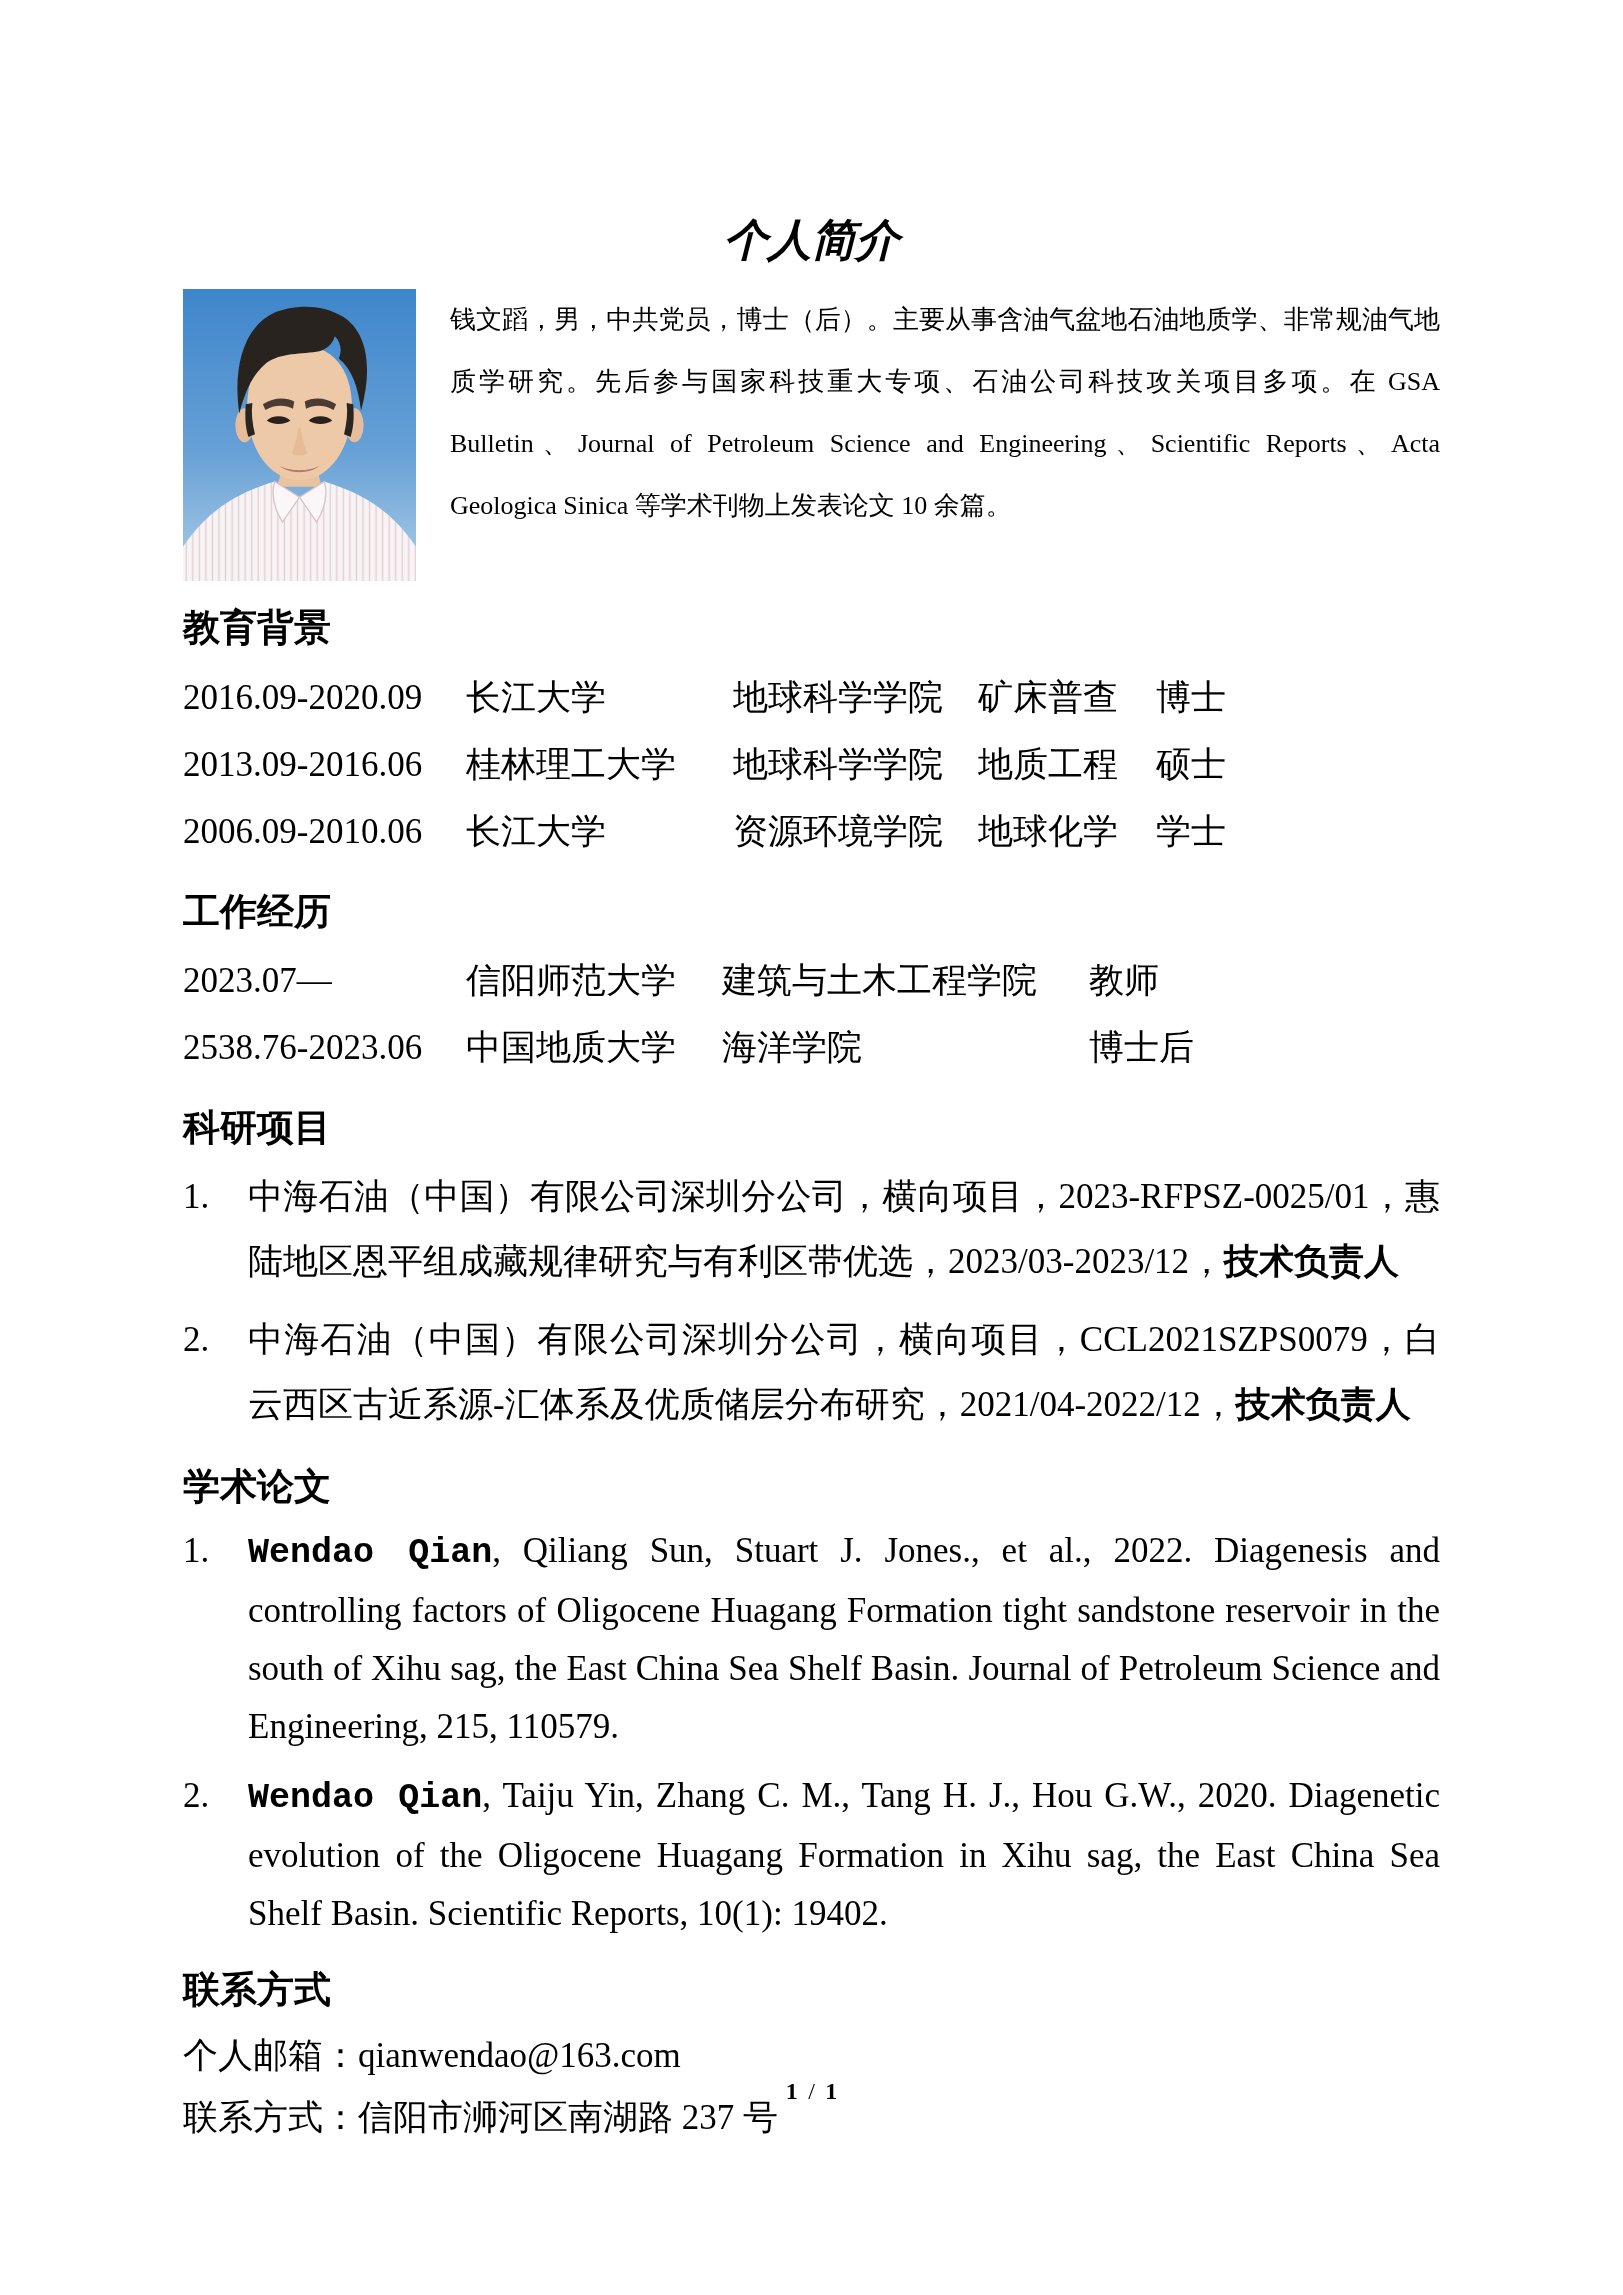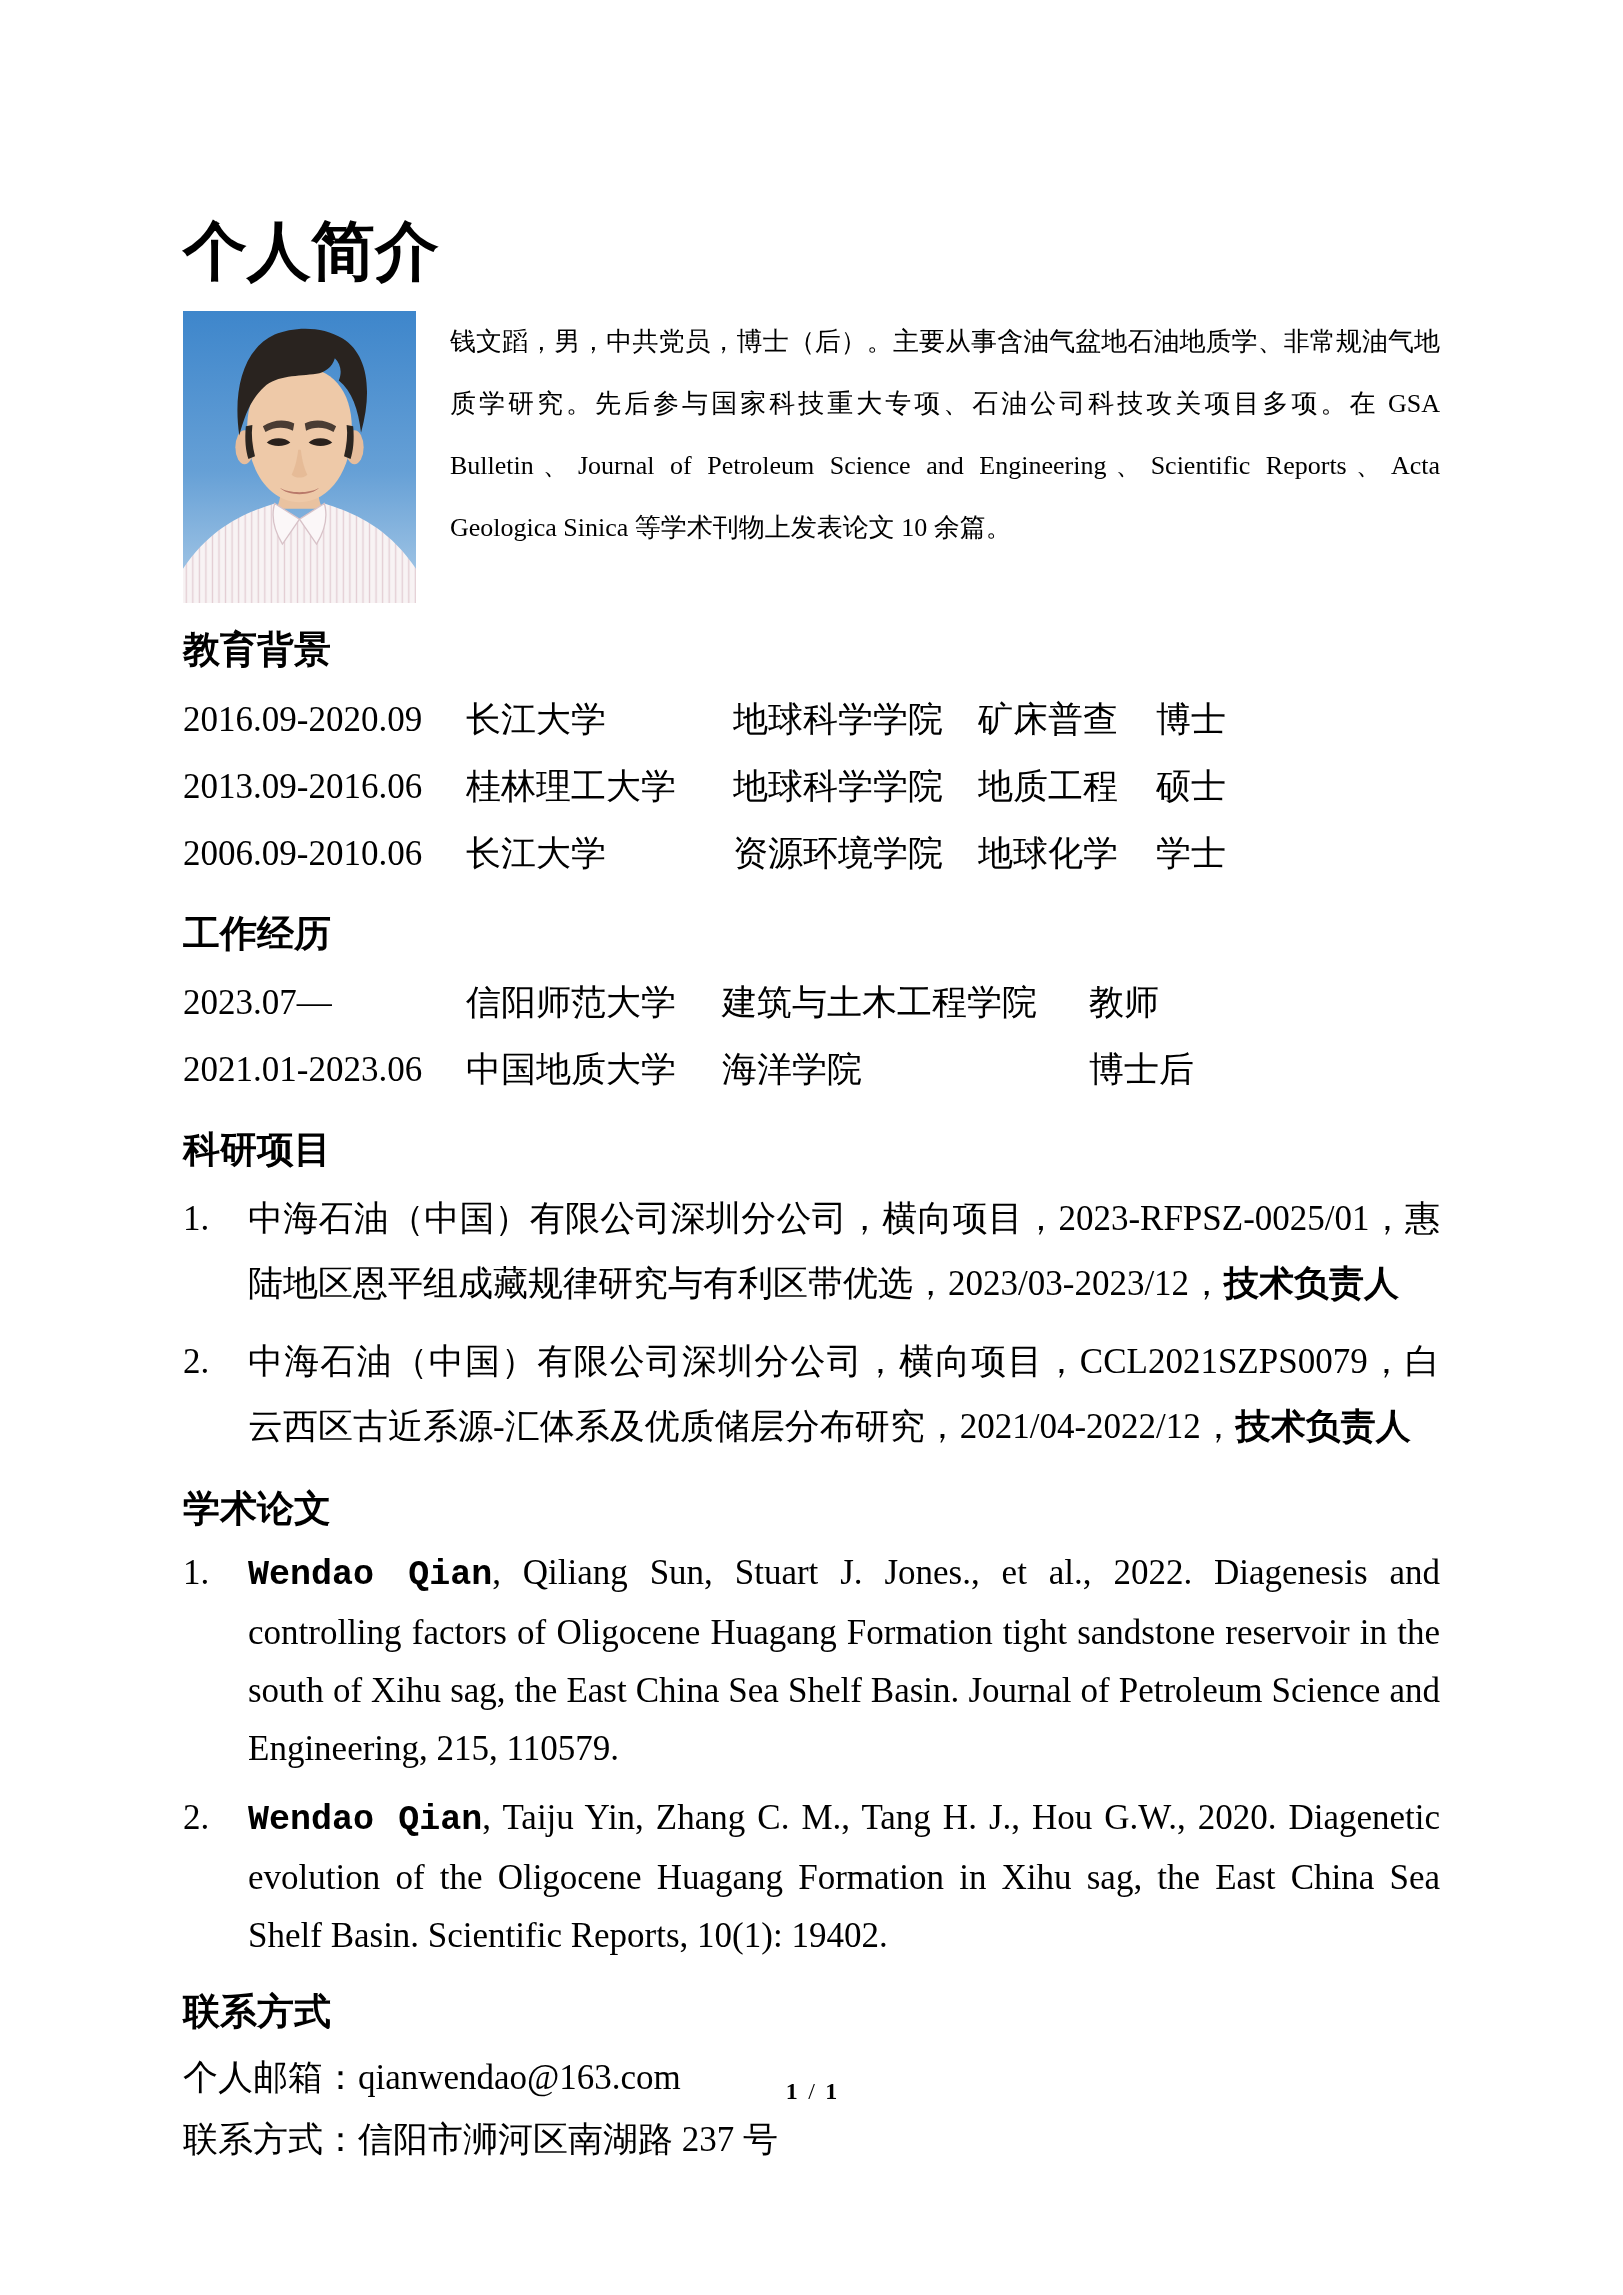--- a/index.html
+++ b/index.html
@@ -9,24 +9,26 @@
     height: 2295px;
     background: #ffffff;
     color: #000000;
     font-family: "Liberation Serif", "DejaVu Serif", serif;
     box-sizing: border-box;
     padding: 216px 183px 0 183px;
     overflow: hidden;
   }
   .title {
     margin: 0 0 25px 0;
-    font-size: 64px;
+    font-size: 44px;
     line-height: 1.1;
+    text-align: center;
     font-weight: 700;
     font-family: "Liberation Sans", "DejaVu Sans", sans-serif;
+    font-style: italic;
   }
   .intro-row { display: flex; gap: 34px; }
   .photo { width: 233px; height: 292px; flex: none; }
   .photo svg { display: block; width: 100%; height: 100%; }
   .intro {
     margin: 0; flex: 1;
     font-size: 26px; line-height: 62px;
     text-align: justify;
   }
   .sec-heading {
@@ -140,21 +142,21 @@
 
   <h2 class="sec-heading">工作经历</h2>
   <div class="table">
     <div class="tr">
       <span class="w-date">2023.07—</span>
       <span class="w-school">信阳师范大学</span>
       <span class="w-college">建筑与土木工程学院</span>
       <span class="w-role">教师</span>
     </div>
     <div class="tr">
-      <span class="w-date">2021.01-2023.06</span>
+      <span class="w-date">2538.76-2023.06</span>
       <span class="w-school">中国地质大学</span>
       <span class="w-college">海洋学院</span>
       <span class="w-role">博士后</span>
     </div>
   </div>
 
   <h2 class="sec-heading">科研项目</h2>
   <div class="list projects">
     <div class="li">
       <span class="li-num">1.</span>

